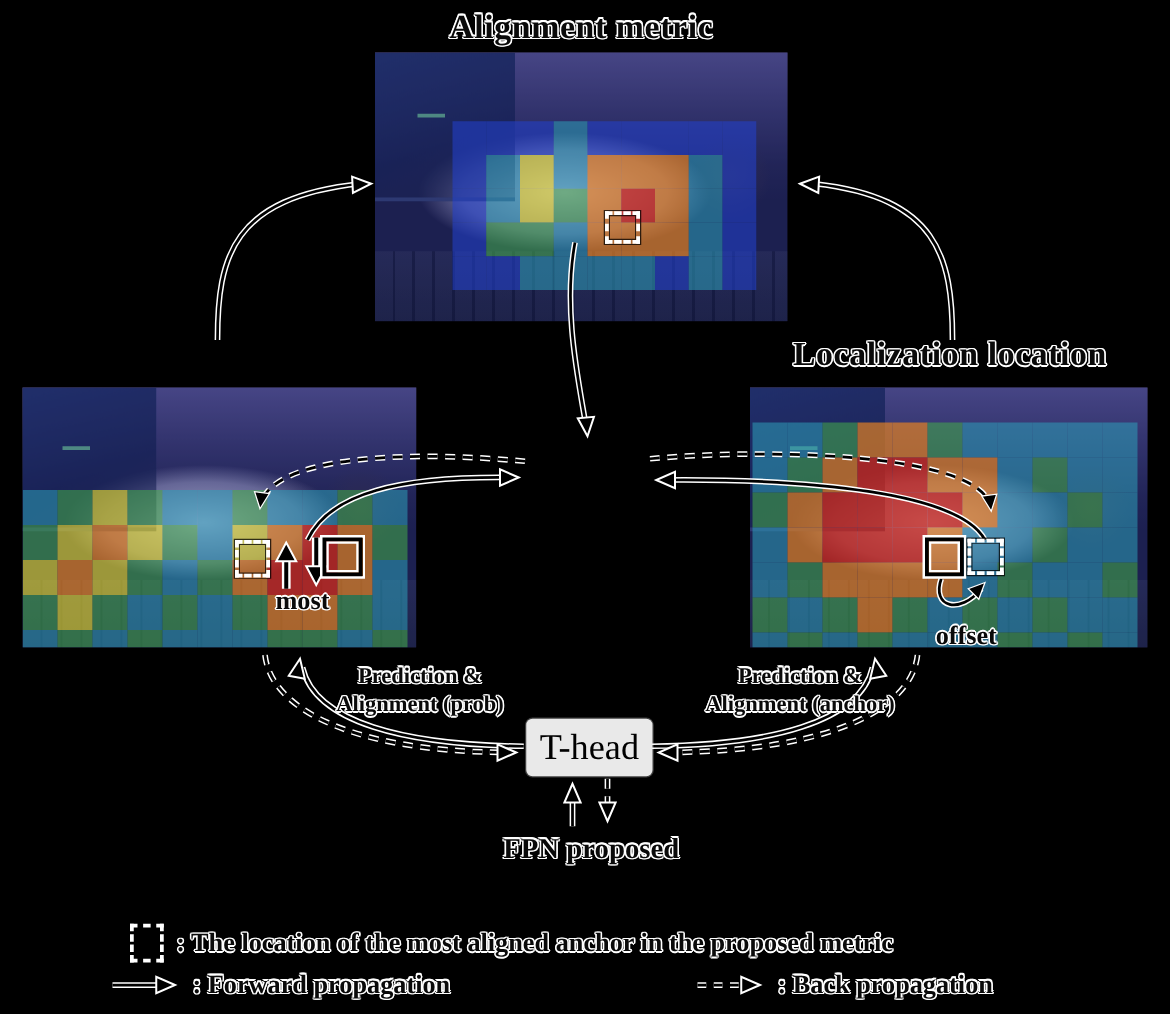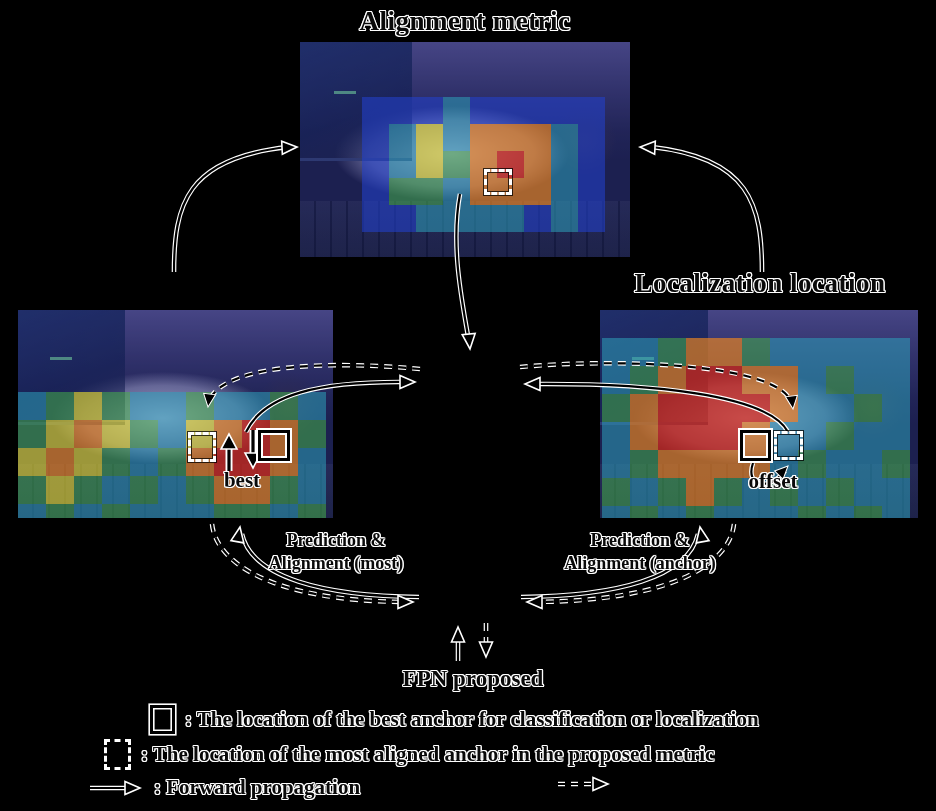--- a/index.html
+++ b/index.html
@@ -173,21 +173,21 @@
         <div class="cell" style="left: 140px; top: 194px; width: 28px; height: 28px; background: rgba(45, 160, 185, 0.55);"></div>
         <div class="cell" style="left: 168px; top: 194px; width: 28px; height: 28px; background: rgba(45, 160, 185, 0.55);"></div>
         <div class="cell" style="left: 196px; top: 194px; width: 28px; height: 28px; background: rgba(70, 175, 75, 0.55);"></div>
         <div class="cell" style="left: 224px; top: 194px; width: 28px; height: 28px; background: rgba(70, 175, 75, 0.55);"></div>
         <div class="cell" style="left: 252px; top: 194px; width: 28px; height: 28px; background: rgba(45, 160, 185, 0.55);"></div>
         <div class="cell" style="left: 280px; top: 194px; width: 28px; height: 28px; background: rgba(70, 175, 75, 0.55);"></div>
       </div>
   </div>
   <div class="sq dashed" style="left:188px;top:432px;width:22px;height:24px;"></div>
   <div class="sq solid" style="left:258px;top:430px;width:26px;height:25px;"></div>
-  <div class="over-label outline" style="left:192px;top:468px;width:100px;">best</div>
+  <div class="over-label outline" style="left:192px;top:468px;width:100px;">most</div>
 
   <div class="img" style="left:600px;top:310px;width:318px;height:208px;">
     <div class="screen"></div>
     <div class="cathead"></div>
     <div class="keys"></div>
     <div class="veil"></div>
     <div class="hm">
         <div class="cell" style="left: 2px; top: 28px; width: 28px; height: 28px; background: rgba(45, 160, 185, 0.55);"></div>
         <div class="cell" style="left: 30px; top: 28px; width: 28px; height: 28px; background: rgba(45, 160, 185, 0.55);"></div>
         <div class="cell" style="left: 58px; top: 28px; width: 28px; height: 28px; background: rgba(70, 175, 75, 0.55);"></div>
@@ -262,26 +262,29 @@
         <div class="cell" style="left: 142px; top: 196px; width: 28px; height: 28px; background: rgba(45, 160, 185, 0.55);"></div>
         <div class="cell" style="left: 170px; top: 196px; width: 28px; height: 28px; background: rgba(45, 160, 185, 0.55);"></div>
         <div class="cell" style="left: 198px; top: 196px; width: 28px; height: 28px; background: rgba(70, 175, 75, 0.55);"></div>
         <div class="cell" style="left: 226px; top: 196px; width: 28px; height: 28px; background: rgba(45, 160, 185, 0.55);"></div>
         <div class="cell" style="left: 254px; top: 196px; width: 28px; height: 28px; background: rgba(70, 175, 75, 0.55);"></div>
         <div class="cell" style="left: 282px; top: 196px; width: 28px; height: 28px; background: rgba(45, 160, 185, 0.55);"></div>
       </div>
   </div>
   <div class="sq solid" style="left:740px;top:430px;width:25px;height:25px;"></div>
   <div class="sq dashed" style="left:774px;top:431px;width:23px;height:23px;"></div>
-  <div class="over-label outline" style="left:723px;top:469px;width:100px;">offset</div>
-
+  <div class="over-label outline" style="left:723px;top:496px;width:100px;">offset</div>
+
+  <div class="box" style="left:421px;top:575px;width:101px;height:46px;">
+    <span>T-head</span>
+  </div>
 
   <div class="small-label" style="left:236px;top:529px;width:200px;">
     <div class="outline">Prediction &amp;</div>
-    <div class="outline">Alignment (most)</div>
+    <div class="outline">Alignment (prob)</div>
   </div>
   <div class="small-label" style="left:540px;top:529px;width:200px;">
     <div class="outline">Prediction &amp;</div>
     <div class="outline">Alignment (anchor)</div>
   </div>
 
   <div class="fpn outline" style="left:373px;top:666px;width:200px;">FPN proposed</div>
 
   <svg id="arrows" class="overlay" width="936" height="811">
       <path d="M 174,272 C 174,205 186,158 288,147" fill="none" stroke="#fff" stroke-width="4.6"></path>
@@ -327,37 +330,34 @@
       <path d="M 753,463 C 745,486 768,492 785,471" fill="none" stroke="#000" stroke-width="2.2"></path>
       <path d="M0,0 L-13,-6 L-13,6 Z" transform="translate(788 466) rotate(-45)" fill="#000" stroke="#fff" stroke-width="1"></path>
       <path d="M 229,471 L 229,443" fill="none" stroke="#fff" stroke-width="7"></path>
       <path d="M 229,471 L 229,443" fill="none" stroke="#000" stroke-width="3.2"></path>
       <path d="M0,0 L-15,-8 L-15,8 Z" transform="translate(229 434) rotate(-90)" fill="#000" stroke="#fff" stroke-width="1.6"></path>
       <path d="M 253,430 L 253,460" fill="none" stroke="#fff" stroke-width="7"></path>
       <path d="M 253,430 L 253,460" fill="none" stroke="#000" stroke-width="3.2"></path>
       <path d="M0,0 L-15,-8 L-15,8 Z" transform="translate(253 468) rotate(90)" fill="#000" stroke="#fff" stroke-width="1.6"></path>
     </svg>
 
-  <div class="leg" style="left:150px;top:705px;">
-    <div class="leg-sq-solid"></div>
-    <div class="txt outline">: The location of the best anchor for classification or localization</div>
-  </div>
   <div class="leg" style="left:104px;top:739px;">
     <div class="leg-sq-dashed"></div>
     <div class="txt outline">: The location of the most aligned anchor in the proposed metric</div>
   </div>
   <div class="leg" style="left:88px;top:775px;">
     <svg width="56" height="18">
       <path d="M2,9 L40,9" stroke="#fff" stroke-width="4.6" fill="none"></path>
       <path d="M2,9 L40,9" stroke="#000" stroke-width="2.2" fill="none"></path>
       <path d="M52,9 L37,2.5 L37,15.5 Z" fill="#000" stroke="#fff" stroke-width="1.6"></path>
     </svg>
     <div class="txt outline">: Forward propagation</div>
   </div>
   <div class="leg" style="left:556px;top:775px;">
     <svg width="56" height="18">
       <path d="M2,9 L38,9" stroke="#fff" stroke-width="4.6" fill="none" stroke-dasharray="7 6"></path>
       <path d="M2,9 L38,9" stroke="#000" stroke-width="2.2" fill="none" stroke-dasharray="7 6"></path>
       <path d="M52,9 L37,2.5 L37,15.5 Z" fill="#000" stroke="#fff" stroke-width="1.6"></path>
     </svg>
+    <div class="txt outline">: Back propagation</div>
   </div>
 
 </div>
 
 </body></html>

